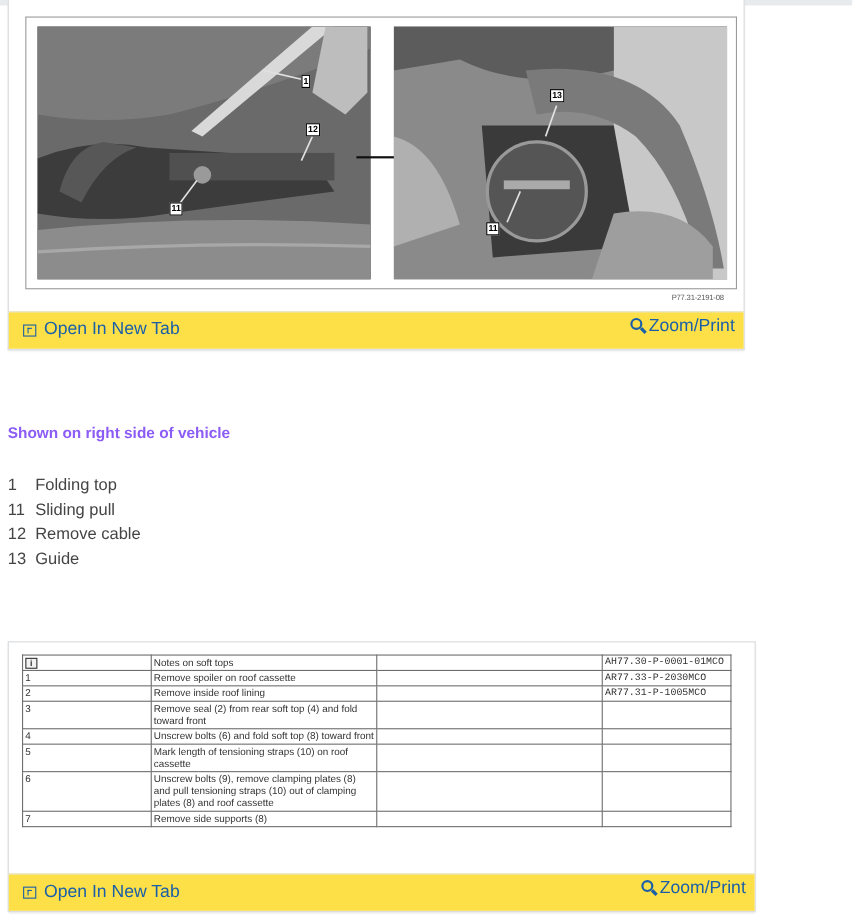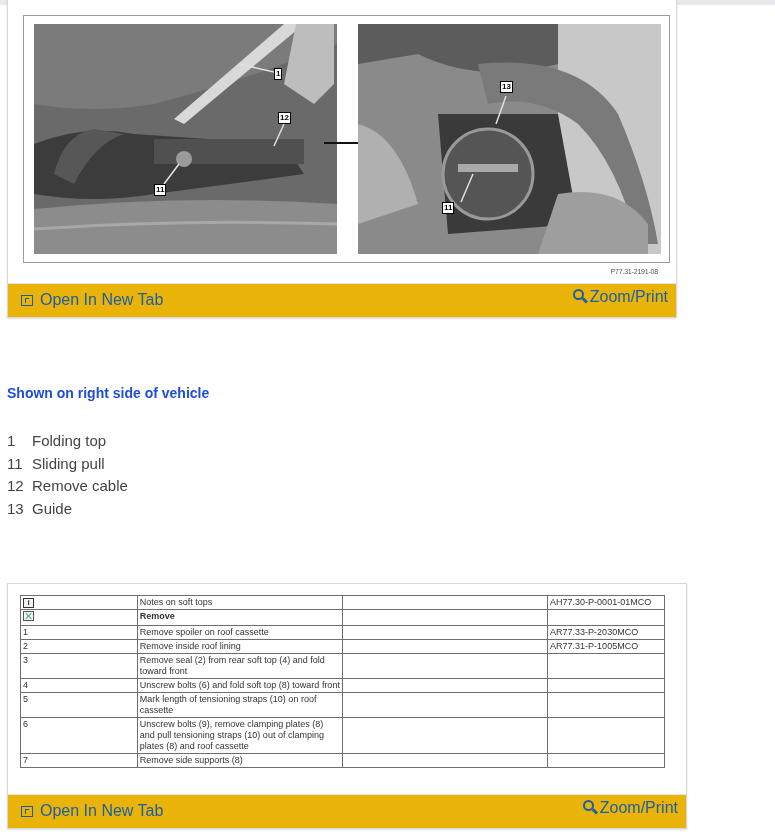--- a/index.html
+++ b/index.html
@@ -15,47 +15,47 @@
       border: 1px solid #9a9a9a; background: #fff; }
     .photo { position: absolute; top: 8px; height: 230px; background: #6c6c6c; overflow: hidden; }
     .photo.left { left: 10px; width: 303px; }
     .photo.right { left: 334px; width: 303px; background: #8a8a8a; }
     .callout { position: absolute; background: #fff; color: #000; font-size: 8px; font-weight: bold;
       border: 1px solid #000; padding: 0 1px; line-height: 10px; font-family: "Liberation Sans", sans-serif; }
     .connector { position: absolute; left: 300px; top: 126px; width: 50px; height: 2px; background: #111; }
     .fig-id { position: absolute; right: 18px; top: 268px; font-size: 7px; color: #555; letter-spacing: -0.2px; }
 
     .panel-footer { position: absolute; left: 0; bottom: 0; width: 100%; height: 34px;
-      background: #eab308; border-top: 1px solid #e3e7eb; }
+      background: #fde047; border-top: 1px solid #e3e7eb; }
     .link { position: absolute; top: 7px; font-size: 16px; color: #1a5fa8; display: flex; align-items: center; cursor: pointer; }
     .link.open { left: 13px; }
     .link.zoom { right: 8px; top: 4px; }
     .icon-newtab { width: 12px; height: 11px; border: 1.5px solid #1a5fa8; margin-right: 7px; position: relative; }
     .icon-newtab::after { content: ""; position: absolute; left: 3px; top: 2px; width: 3px; height: 4px;
       border-left: 1.5px solid #1a5fa8; border-top: 1.5px solid #1a5fa8; }
     .icon-zoom { width: 16px; height: 18px; position: relative; margin-right: 2px; }
     .icon-zoom .lens { position: absolute; left: 1px; top: 1px; width: 11px; height: 11px; border: 2px solid #1a5fa8; border-radius: 50%; }
     .icon-zoom .handle { position: absolute; left: 10px; top: 11px; width: 6px; height: 2.5px; background: #1a5fa8; transform: rotate(45deg); }
 
     
-    .caption { position: absolute; left: 7px; top: 385px; font-size: 14px; font-weight: bold; color: #1d4ed8; }
+    .caption { position: absolute; left: 7px; top: 385px; font-size: 14px; font-weight: bold; color: #8b5cf6; }
     .legend { position: absolute; left: 7px; top: 430px; font-size: 15px; color: #444; line-height: 22.7px; }
     .legend-row { display: flex; }
     .legend-num { display: inline-block; width: 25px; }
 
     
     .table-panel { position: absolute; left: 7px; top: 583px; width: 680px; height: 246px;
       background: #fff; border: 1px solid #d6d9dc; box-shadow: 0 1px 2px rgba(0,0,0,0.12); }
     table.steps { position: absolute; left: 12px; top: 11px; width: 645px; border-collapse: collapse;
       font-size: 9px; color: #333; font-family: "Liberation Sans", sans-serif; }
     table.steps td { border: 1px solid #6e6e6e; vertical-align: top; padding: 1px 2px; line-height: 11px; }
     table.steps td.c1 { width: 117px; }
     table.steps td.c2 { width: 206px; }
     table.steps td.c3 { width: 205px; }
-    table.steps td.c4 { width: 117px; }
+    table.steps td.c4 { width: 117px; font-family: Liberation Mono, monospace; }
     .bold { font-weight: bold; }
     .ico-info { display: inline-block; width: 11px; height: 10px; border: 1px solid #333; text-align: center;
       font-size: 8px; font-weight: bold; line-height: 8px; background: #f2f2f2; }
     .ico-remove { display: inline-block; width: 11px; height: 10px; border: 1px solid #555; position: relative; background: #f7f7f7; }
     .ico-remove::before, .ico-remove::after { content: ""; position: absolute; left: 4px; top: 0px; width: 1px; height: 8px; background: #4a7; }
     .ico-remove::before { transform: rotate(45deg); }
     .ico-remove::after { transform: rotate(-45deg); }
   </style>
 </head>
 <body>
@@ -142,26 +142,20 @@
 <div class="table-panel">
   <table class="steps">
     <tbody>
         <tr>
       <td class="c1"><span class="ico-info">i</span></td>
       <td class="c2">Notes on soft tops</td>
       <td class="c3"></td>
       <td class="c4">AH77.30-P-0001-01MCO</td>
     </tr>
     <tr>
-      <td class="c1"><span class="ico-remove"></span></td>
-      <td class="c2 bold">Remove</td>
-      <td class="c3"></td>
-      <td class="c4"></td>
-    </tr>
-    <tr>
       <td class="c1">1</td>
       <td class="c2">Remove spoiler on roof cassette</td>
       <td class="c3"></td>
       <td class="c4">AR77.33-P-2030MCO</td>
     </tr>
     <tr>
       <td class="c1">2</td>
       <td class="c2">Remove inside roof lining</td>
       <td class="c3"></td>
       <td class="c4">AR77.31-P-1005MCO</td>

